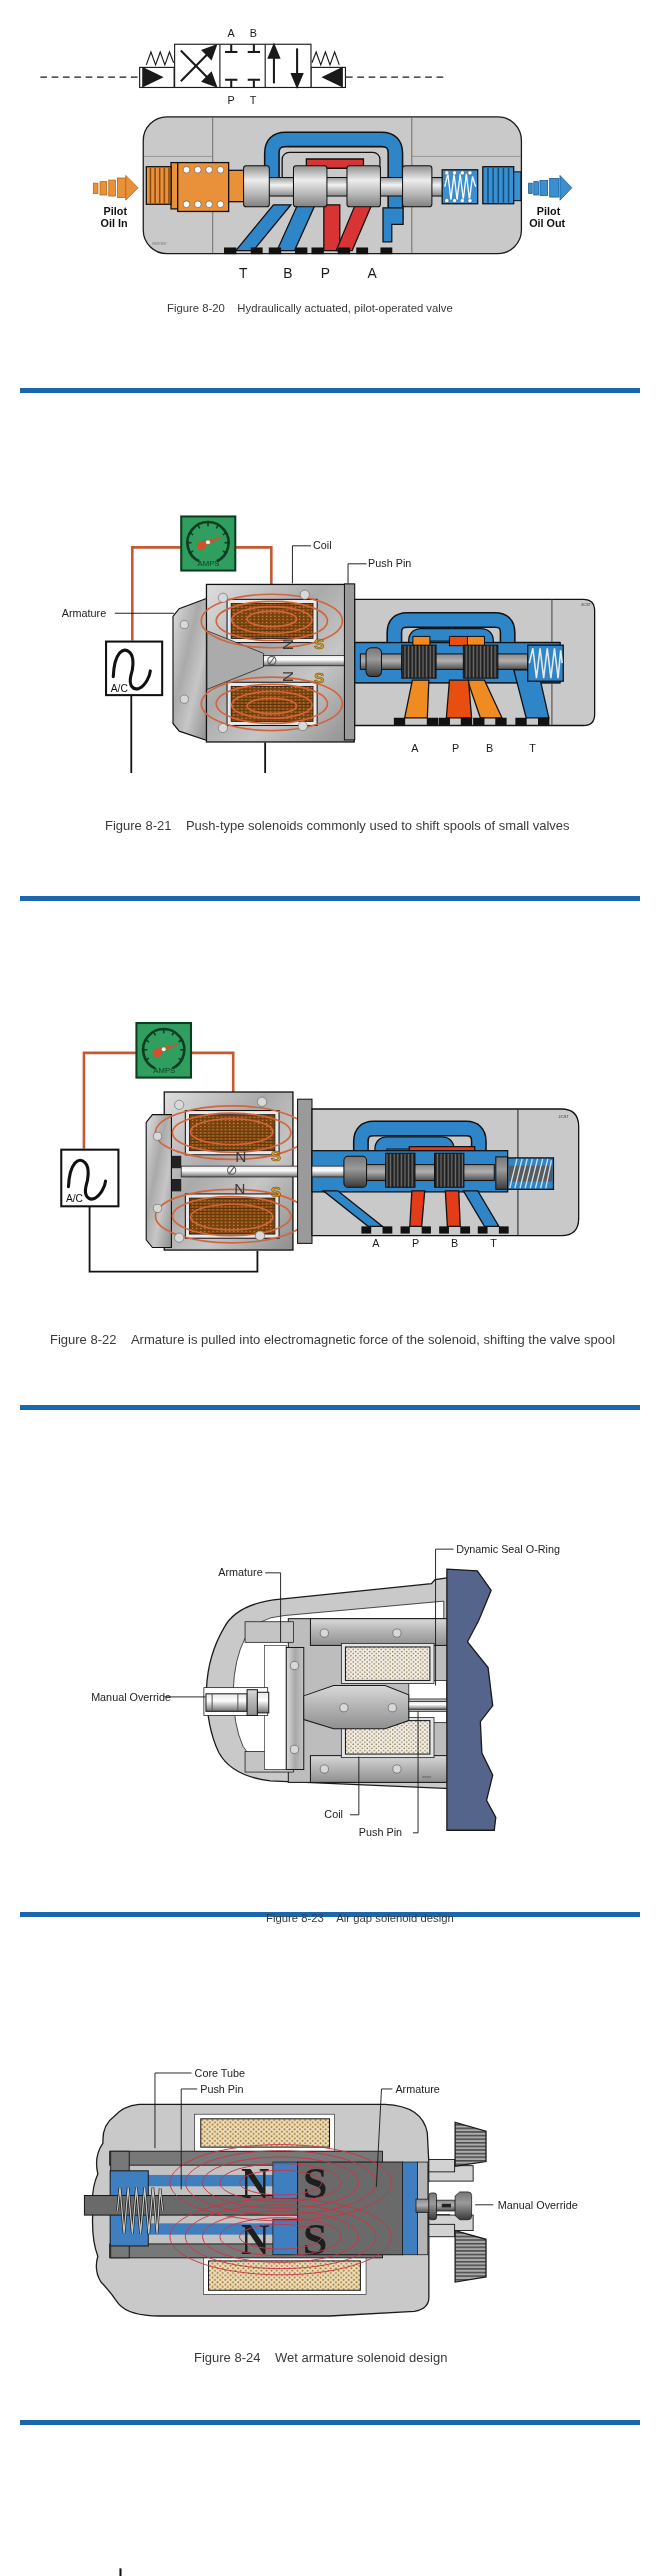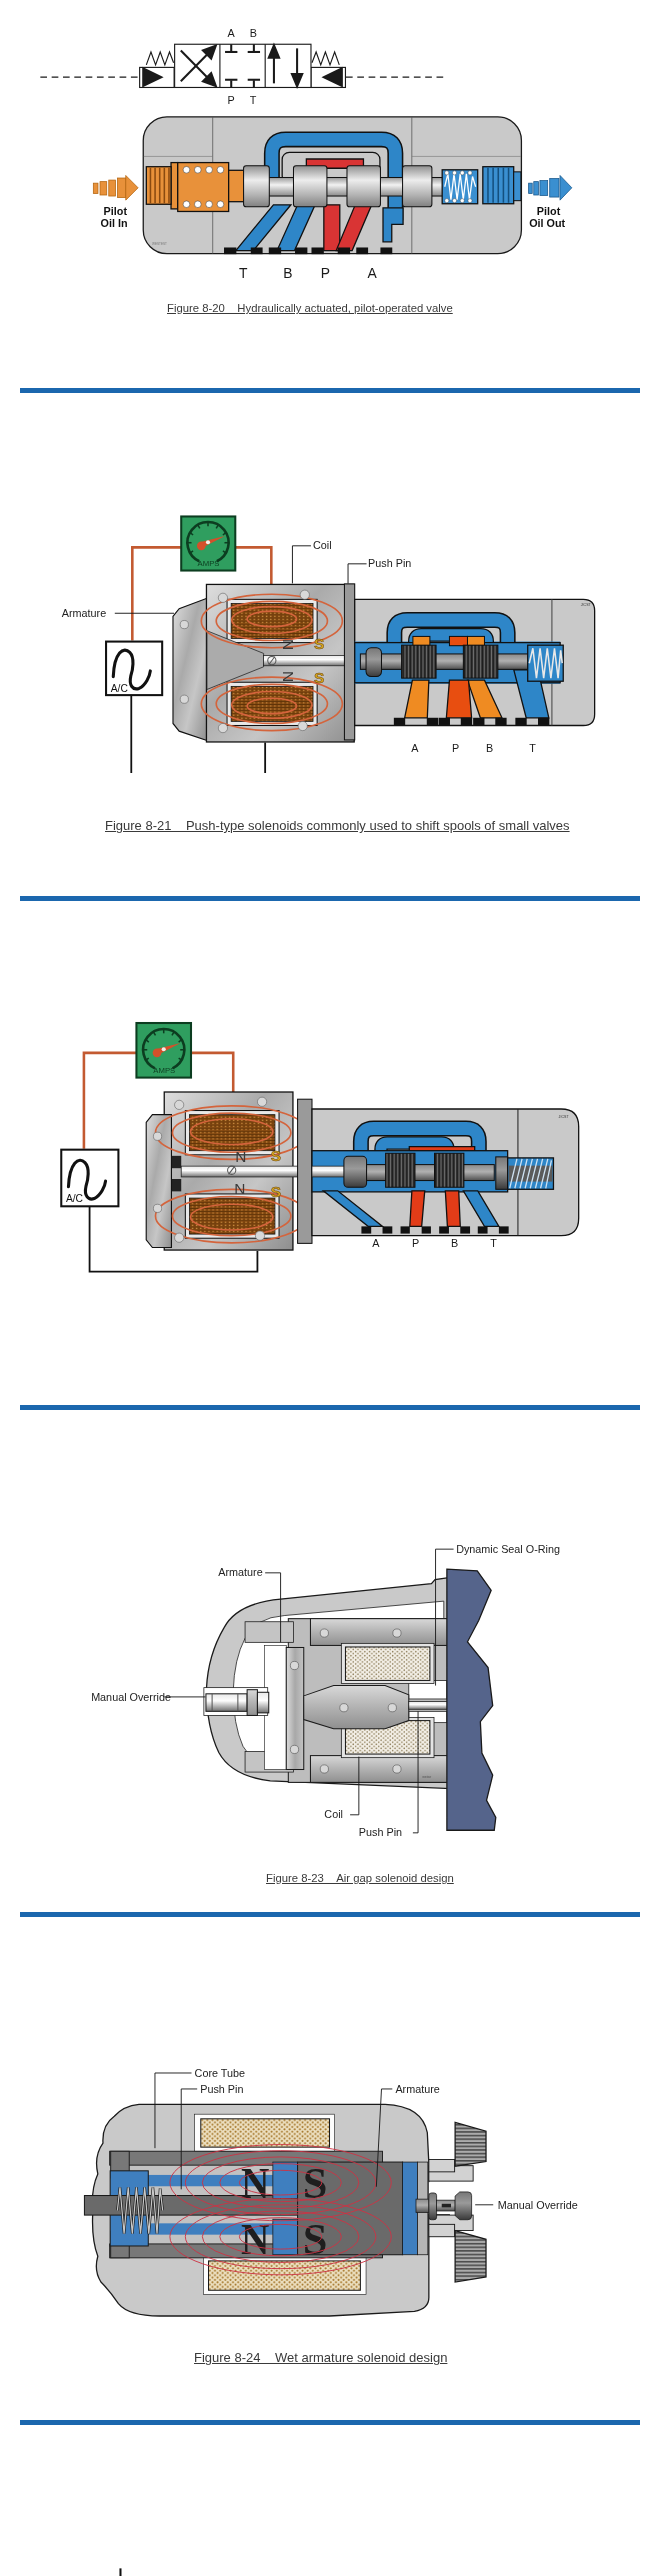--- a/index.html
+++ b/index.html
@@ -1,18 +1,18 @@
 <!DOCTYPE html>
 <html style="font-size:8.2px"><head>
 <meta charset="utf-8">
 <style>
 html,body{margin:0;padding:0;background:#ffffff;}
 #page{position:relative;width:659px;height:2975px;background:#ffffff;overflow:hidden;font-family:"Liberation Sans",sans-serif;}
 .divider{position:absolute;left:19.6px;width:620px;height:4.6px;background:#1b67ae;}
-.cap{position:absolute;font-size:11.3px;color:#3a3a3a;white-space:nowrap;text-decoration:underline;}
+.cap{position:absolute;font-size:11.3px;color:#3a3a3a;white-space:nowrap;}
 svg{position:absolute;left:0;}
 </style>
 </head>
 <body>
 <div id="page">
 
 <div class="divider" style="top:388px"></div>
 <div class="divider" style="top:896px"></div>
 <div class="divider" style="top:1405px"></div>
 <div class="divider" style="top:1912px"></div>
@@ -499,20 +499,21 @@
 </g>
 <g font-family="Liberation Sans,sans-serif" font-size="21" fill="#1a1a1a">
 <text x="723" y="2420">A</text>
         <text x="800" y="2420">P</text>
         <text x="876" y="2420">B</text>
         <text x="952" y="2420">T</text>
 </g>
 <text x="1085" y="2170" font-size="7" fill="#333" font-family="Liberation Sans,sans-serif">JICST</text>
 </svg>
 
+<div class="cap" style="left:50px;top:1332px;font-size:13px">Figure 8-22&nbsp;&nbsp;&nbsp;&nbsp;Armature is pulled into electromagnetic force of the solenoid, shifting the valve spool</div>
 
 <svg style="top:1535px" width="659" height="330" viewBox="0 2980 1280 640">
 <defs>
 <pattern id="stip" width="9" height="8" patternUnits="userSpaceOnUse">
  <rect width="9" height="8" fill="#f3efe6"></rect>
  <circle cx="2.2" cy="2" r="1.5" fill="#8a7a55"></circle>
  <circle cx="6.7" cy="6" r="1.5" fill="#8a7a55"></circle>
 </pattern>
 <linearGradient id="plate23" x1="0" y1="0" x2="1" y2="0">
  <stop offset="0" stop-color="#dcdcdc"></stop>
@@ -584,21 +585,21 @@
 <g fill="none" stroke="#1a1a1a" stroke-width="1.8">
 <polyline points="515,3053 545,3053 545,3188"></polyline>
 <polyline points="881,3007 846,3007 846,3272"></polyline>
 <line x1="319" y1="3294" x2="399" y2="3294"></line>
 <polyline points="680,3523 697,3523 697,3410"></polyline>
 <polyline points="802,3558 812,3558 812,3322"></polyline>
 </g>
 <text x="820" y="3452" font-size="7" fill="#555" font-family="Liberation Sans,sans-serif">weise</text>
 </svg>
 
-<div class="cap" style="left:266px;top:1872px">Figure 8-23&nbsp;&nbsp;&nbsp;&nbsp;Air gap solenoid design</div>
+<div class="cap" style="left:266px;top:1912px">Figure 8-23&nbsp;&nbsp;&nbsp;&nbsp;Air gap solenoid design</div>
 
 <svg style="top:2050px" width="659" height="289" viewBox="0 3980 1280 560">
 <defs>
 <pattern id="stip24" width="10" height="9" patternUnits="userSpaceOnUse">
  <rect width="10" height="9" fill="#ecdfc0"></rect>
  <circle cx="2.6" cy="2.3" r="2" fill="#a5772a"></circle>
  <circle cx="7.6" cy="6.8" r="2" fill="#a5772a"></circle>
 </pattern>
 <pattern id="ribs24" width="10" height="7" patternUnits="userSpaceOnUse">
  <rect width="10" height="7" fill="#ababab"></rect>

